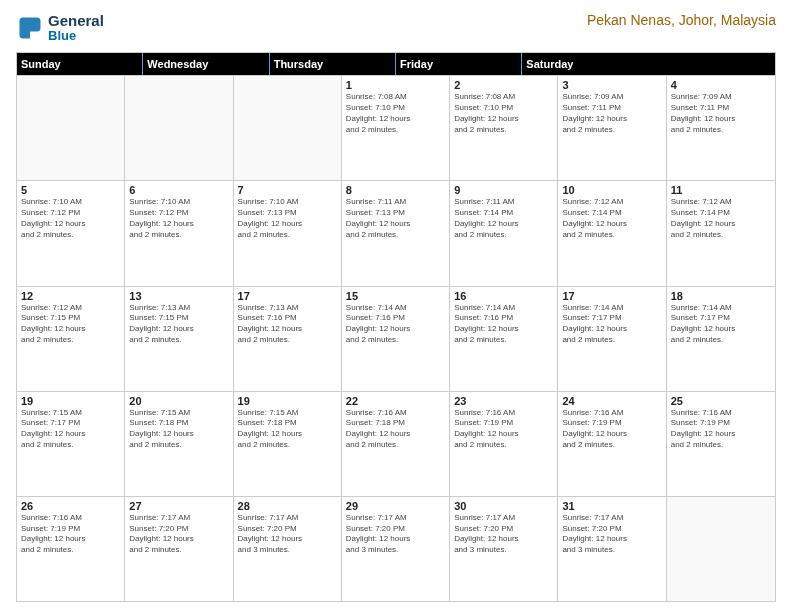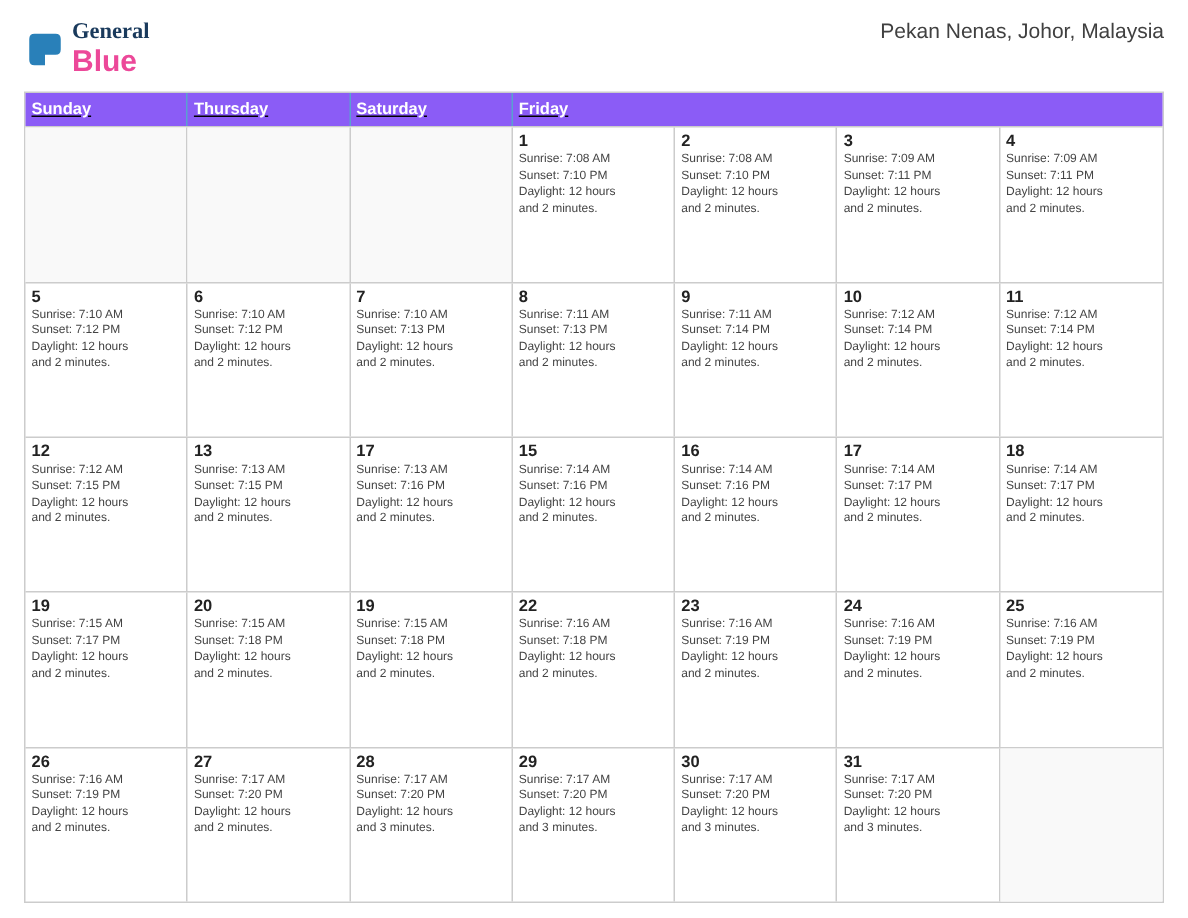--- a/index.html
+++ b/index.html
@@ -36,34 +36,33 @@
       text-align: right;
     }
     .month-title {
       font-size: 32px;
       font-weight: bold;
       color: #1a3a5c;
       line-height: 1.1;
     }
     .location-title {
       font-size: 14px;
-      color: #404040;
+      color: #a16207;
       text-align: center;
     }
     .calendar {
       flex: 1;
       display: flex;
       flex-direction: column;
       border: 1px solid #ccc;
     }
     .cal-header-row {
       display: grid;
-      grid-template-columns: repeat(7, 1fr);
-      background: #8b5cf6;
-      text-decoration: underline;
+      grid-template-columns: repeat(6, 1fr);
+      background: #000000;
     }
     .cal-header-cell {
       color: #fff;
       font-size: 11px;
       font-weight: bold;
       padding: 5px 4px;
       text-align: left;
       border-right: 1px solid #5aa0d0;
     }
     .cal-header-cell:last-child { border-right: none; }
@@ -107,36 +106,37 @@
   <div class="header">
     <div class="logo-area">
       <svg class="logo-icon" viewBox="0 0 32 32">
         <rect x="0" y="0" width="32" height="32" fill="none"></rect>
 
         <path d="M4 8 Q4 4 8 4 L24 4 Q28 4 28 8 L28 16 Q28 20 24 20 L16 20 L16 28 Q16 28 12 28 L8 28 Q4 28 4 24 Z" fill="#2980b9"></path>
         <path d="M20 4 Q28 4 28 12 Q28 4 20 4Z" fill="#1a5f8a"></path>
       </svg>
       <div>
         <div style="font-size:15px;font-weight:bold;color:#1a3a5c;line-height:1.15;">
-          <span style="color:#1a3a5c;font-family:Liberation Serif, serif;">General</span>
-        </div>
-        <div style="font-size:20px;font-weight:bold;color:#ec4899;line-height:1.15;">Blue</div>
+          <span style="color:#1a3a5c;">General</span>
+        </div>
+        <div style="font-size:13px;font-weight:bold;color:#0369a1;line-height:1.15;">Blue</div>
       </div>
     </div>
     <div class="title-area">
       <div class="location-title">Pekan Nenas, Johor, Malaysia</div>
     </div>
   </div>
 
   <div class="calendar">
     <div class="cal-header-row">
     <div class="cal-header-cell">Sunday</div>
+        <div class="cal-header-cell">Wednesday</div>
         <div class="cal-header-cell">Thursday</div>
+        <div class="cal-header-cell">Friday</div>
         <div class="cal-header-cell">Saturday</div>
-        <div class="cal-header-cell">Friday</div>
       </div>
     <div class="cal-body">
     <div class="cal-row">
           <div class="cal-cell empty"></div>
           <div class="cal-cell empty"></div>
           <div class="cal-cell empty"></div>
           <div class="cal-cell">
             <div class="day-num">1</div>
             <div class="day-info" style="white-space: pre-line;">Sunrise: 7:08 AM
 Sunset: 7:10 PM

